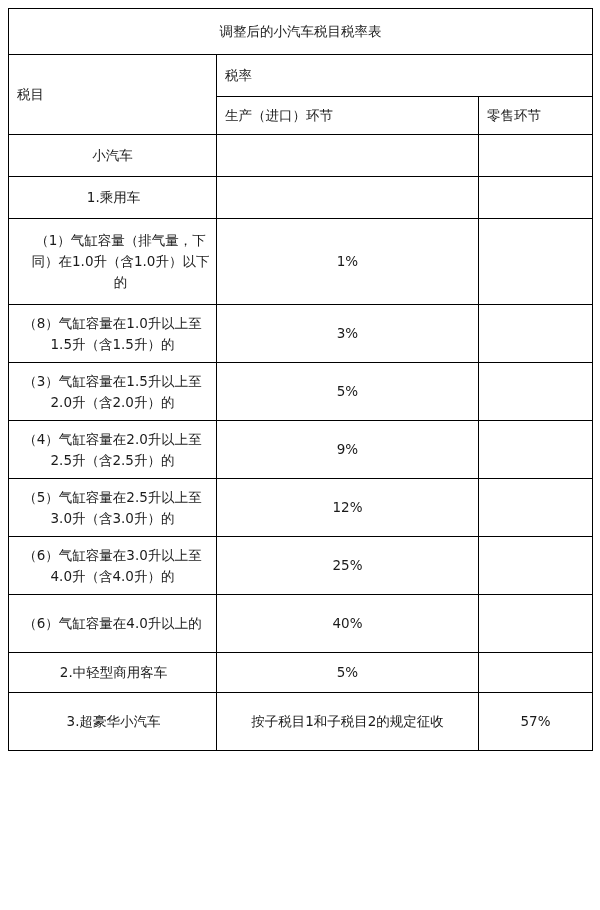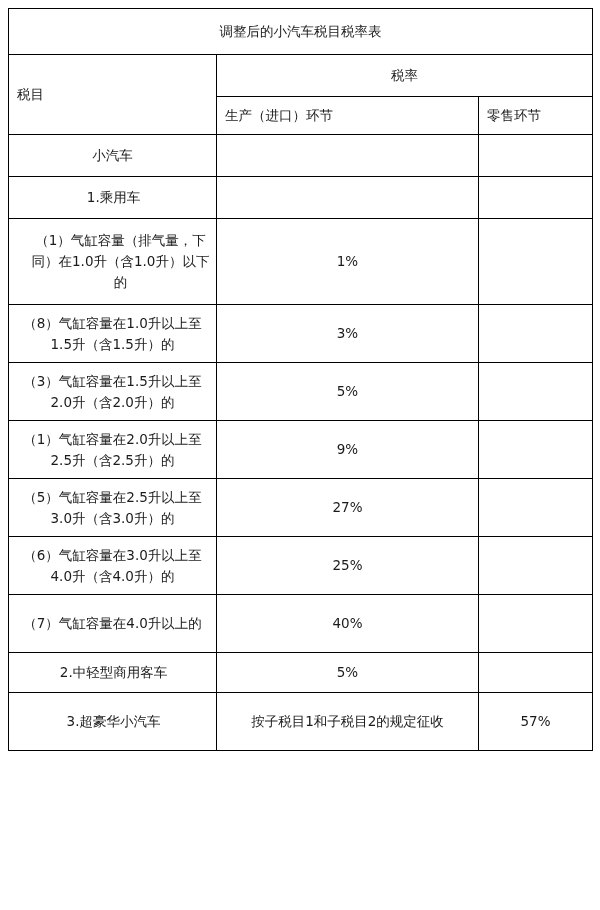--- a/index.html
+++ b/index.html
@@ -38,21 +38,21 @@
     text-align: center;
     font-size: 14px;
     height: 46px;
     padding: 10px 8px;
   }
   .hdr-left {
     padding-left: 22px;
     font-size: 14px;
   }
   .hdr-center {
-    text-align: center;
+    text-align: left;
     font-size: 14px;
   }
   .sub-hdr {
     font-size: 13.5px;
     height: 38px;
   }
   .item-cell {
     padding-left: 22px;
     font-size: 13.5px;
     text-align: center;
@@ -121,39 +121,39 @@
         <td class="rate-cell"></td>
       </tr>
 
       <tr class="row-h-mid">
         <td class="item-cell nowrap-pad">（3）气缸容量在1.5升以上至2.0升（含2.0升）的</td>
         <td class="rate-cell">5%</td>
         <td class="rate-cell"></td>
       </tr>
 
       <tr class="row-h-mid">
-        <td class="item-cell nowrap-pad">（1）气缸容量在2.0升以上至2.5升（含2.5升）的</td>
+        <td class="item-cell nowrap-pad">（4）气缸容量在2.0升以上至2.5升（含2.5升）的</td>
         <td class="rate-cell">9%</td>
         <td class="rate-cell"></td>
       </tr>
 
       <tr class="row-h-mid">
         <td class="item-cell nowrap-pad">（5）气缸容量在2.5升以上至3.0升（含3.0升）的</td>
-        <td class="rate-cell">27%</td>
+        <td class="rate-cell">12%</td>
         <td class="rate-cell"></td>
       </tr>
 
       <tr class="row-h-mid">
         <td class="item-cell nowrap-pad">（6）气缸容量在3.0升以上至4.0升（含4.0升）的</td>
         <td class="rate-cell">25%</td>
         <td class="rate-cell"></td>
       </tr>
 
       <tr class="row-h-mid">
-        <td class="item-cell nowrap-pad">（7）气缸容量在4.0升以上的</td>
+        <td class="item-cell nowrap-pad">（6）气缸容量在4.0升以上的</td>
         <td class="rate-cell">40%</td>
         <td class="rate-cell"></td>
       </tr>
 
       <tr class="row-h-xsmall">
         <td class="item-cell indent1">2.中轻型商用客车</td>
         <td class="rate-cell">5%</td>
         <td class="rate-cell"></td>
       </tr>
 

